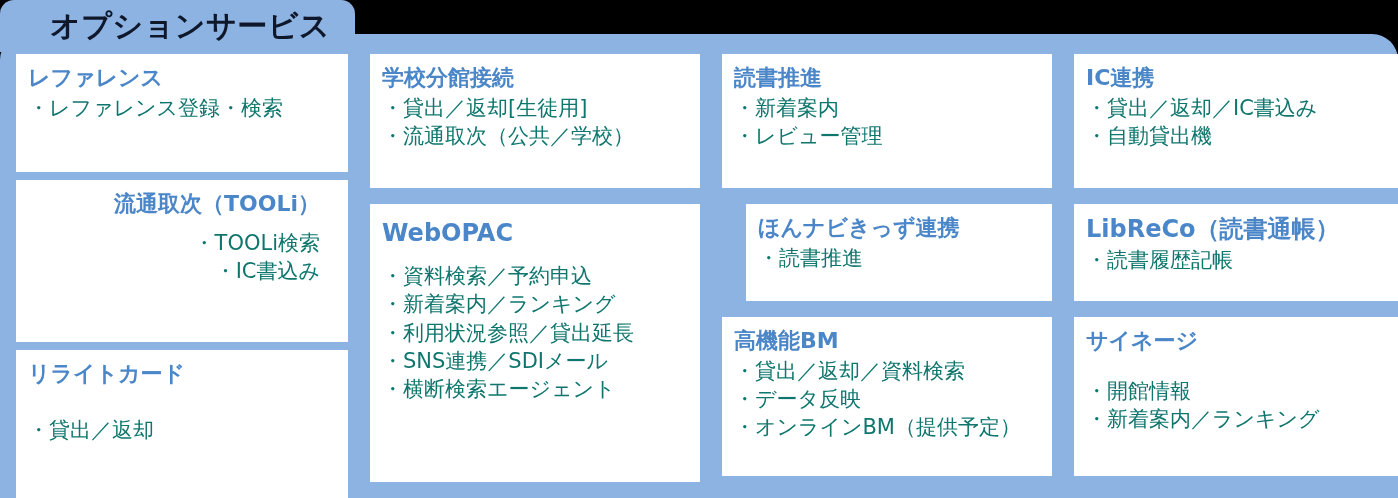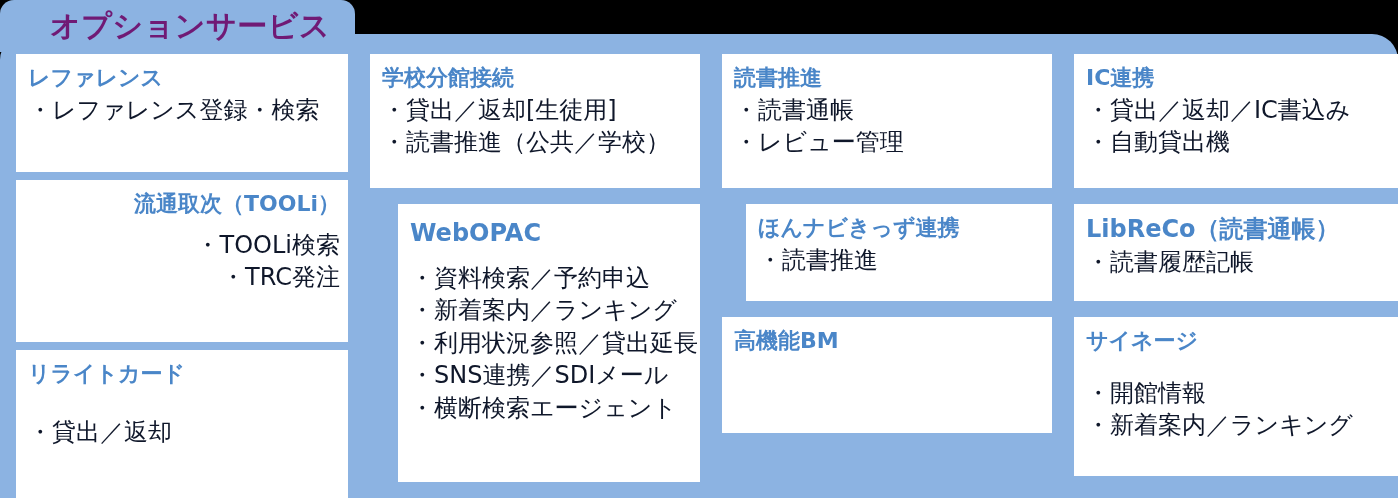--- a/index.html
+++ b/index.html
@@ -44,21 +44,21 @@
     height: 52px;
     box-sizing: border-box;
     background: #8cb3e2;
     border-radius: 14px 14px 0 0;
     display: flex;
     align-items: center;
     padding-left: 50px;
     z-index: 3;
   }
   .tab-title {
-    color: #701a75;
+    color: #0f172a;
     font-size: 30px;
     font-weight: bold;
     letter-spacing: 0.5px;
     line-height: 1;
     white-space: nowrap;
   }
 
   
   .grid {
     position: absolute;
@@ -75,59 +75,59 @@
   .col {
     display: flex;
     flex-direction: column;
     gap: 16px;
   }
   .col.col-1 { gap: 8px; }
 
   .card {
     background: #ffffff;
     box-sizing: border-box;
-    padding: 10px 8px 12px 12px;
+    padding: 10px 28px 12px 12px;
     overflow: hidden;
   }
 
   .card-title {
     color: #4a86c8;
     font-size: 22px;
     font-weight: bold;
     line-height: 1.25;
     white-space: nowrap;
     margin: 0 0 2px 0;
   }
   .card-title.latin { font-size: 24px; }
 
   .items {
     list-style: none;
     margin: 0;
     padding: 0;
   }
   .items li {
-    color: #0f172a;
-    font-size: 24px;
+    color: #0f766e;
+    font-size: 21px;
     line-height: 1.35;
     white-space: nowrap;
     margin: 0;
   }
 
   
   .h-reference { height: 118px; }
   .h-tooli     { height: 162px; text-align: right; }
   .h-rewrite   { height: 160px; }
 
   .h-school    { height: 134px; }
-  .h-webopac   { height: 278px; padding-top: 14px; margin-left: 28px; }
+  .h-webopac   { height: 278px; padding-top: 14px; }
   .h-webopac .items { margin-top: 14px; }
 
   .h-dokusho   { height: 134px; }
   .h-honnavi   { height: 97px; margin-left: 24px; }
-  .h-bm        { height: 116px; }
+  .h-bm        { height: 159px; }
 
   .h-ic        { height: 134px; }
   .h-libreco   { height: 97px; }
   .h-signage   { height: 159px; }
 
   .col-2 { gap: 16px; }
   .col-3 { gap: 16px; }
   .col-4 { gap: 16px; }
 
   .h-tooli .items { margin-top: 11px; }
@@ -150,40 +150,40 @@
           <div class="card-title">レファレンス</div>
           <ul class="items">
             <li>・レファレンス登録・検索</li>
           </ul>
         </div>
 
         <div class="card h-tooli">
           <div class="card-title">流通取次（TOOLi）</div>
           <ul class="items">
             <li>・TOOLi検索</li>
-            <li>・TRC発注</li>
+            <li>・IC書込み</li>
           </ul>
         </div>
 
         <div class="card h-rewrite">
           <div class="card-title">リライトカード</div>
           <ul class="items">
             <li>・貸出／返却</li>
           </ul>
         </div>
 
       </div>
 
       <div class="col col-2">
 
         <div class="card h-school">
           <div class="card-title">学校分館接続</div>
           <ul class="items">
             <li>・貸出／返却[生徒用]</li>
-            <li>・読書推進（公共／学校）</li>
+            <li>・流通取次（公共／学校）</li>
           </ul>
         </div>
 
         <div class="card h-webopac">
           <div class="card-title latin">WebOPAC</div>
           <ul class="items">
             <li>・資料検索／予約申込</li>
             <li>・新着案内／ランキング</li>
             <li>・利用状況参照／貸出延長</li>
             <li>・SNS連携／SDIメール</li>
@@ -191,34 +191,39 @@
           </ul>
         </div>
 
       </div>
 
       <div class="col col-3">
 
         <div class="card h-dokusho">
           <div class="card-title">読書推進</div>
           <ul class="items">
-            <li>・読書通帳</li>
+            <li>・新着案内</li>
             <li>・レビュー管理</li>
           </ul>
         </div>
 
         <div class="card h-honnavi">
           <div class="card-title">ほんナビきっず連携</div>
           <ul class="items">
             <li>・読書推進</li>
           </ul>
         </div>
 
         <div class="card h-bm">
           <div class="card-title">高機能BM</div>
+          <ul class="items">
+            <li>・貸出／返却／資料検索</li>
+            <li>・データ反映</li>
+            <li>・オンラインBM（提供予定）</li>
+          </ul>
         </div>
 
       </div>
 
       <div class="col col-4">
 
         <div class="card h-ic">
           <div class="card-title">IC連携</div>
           <ul class="items">
             <li>・貸出／返却／IC書込み</li>

